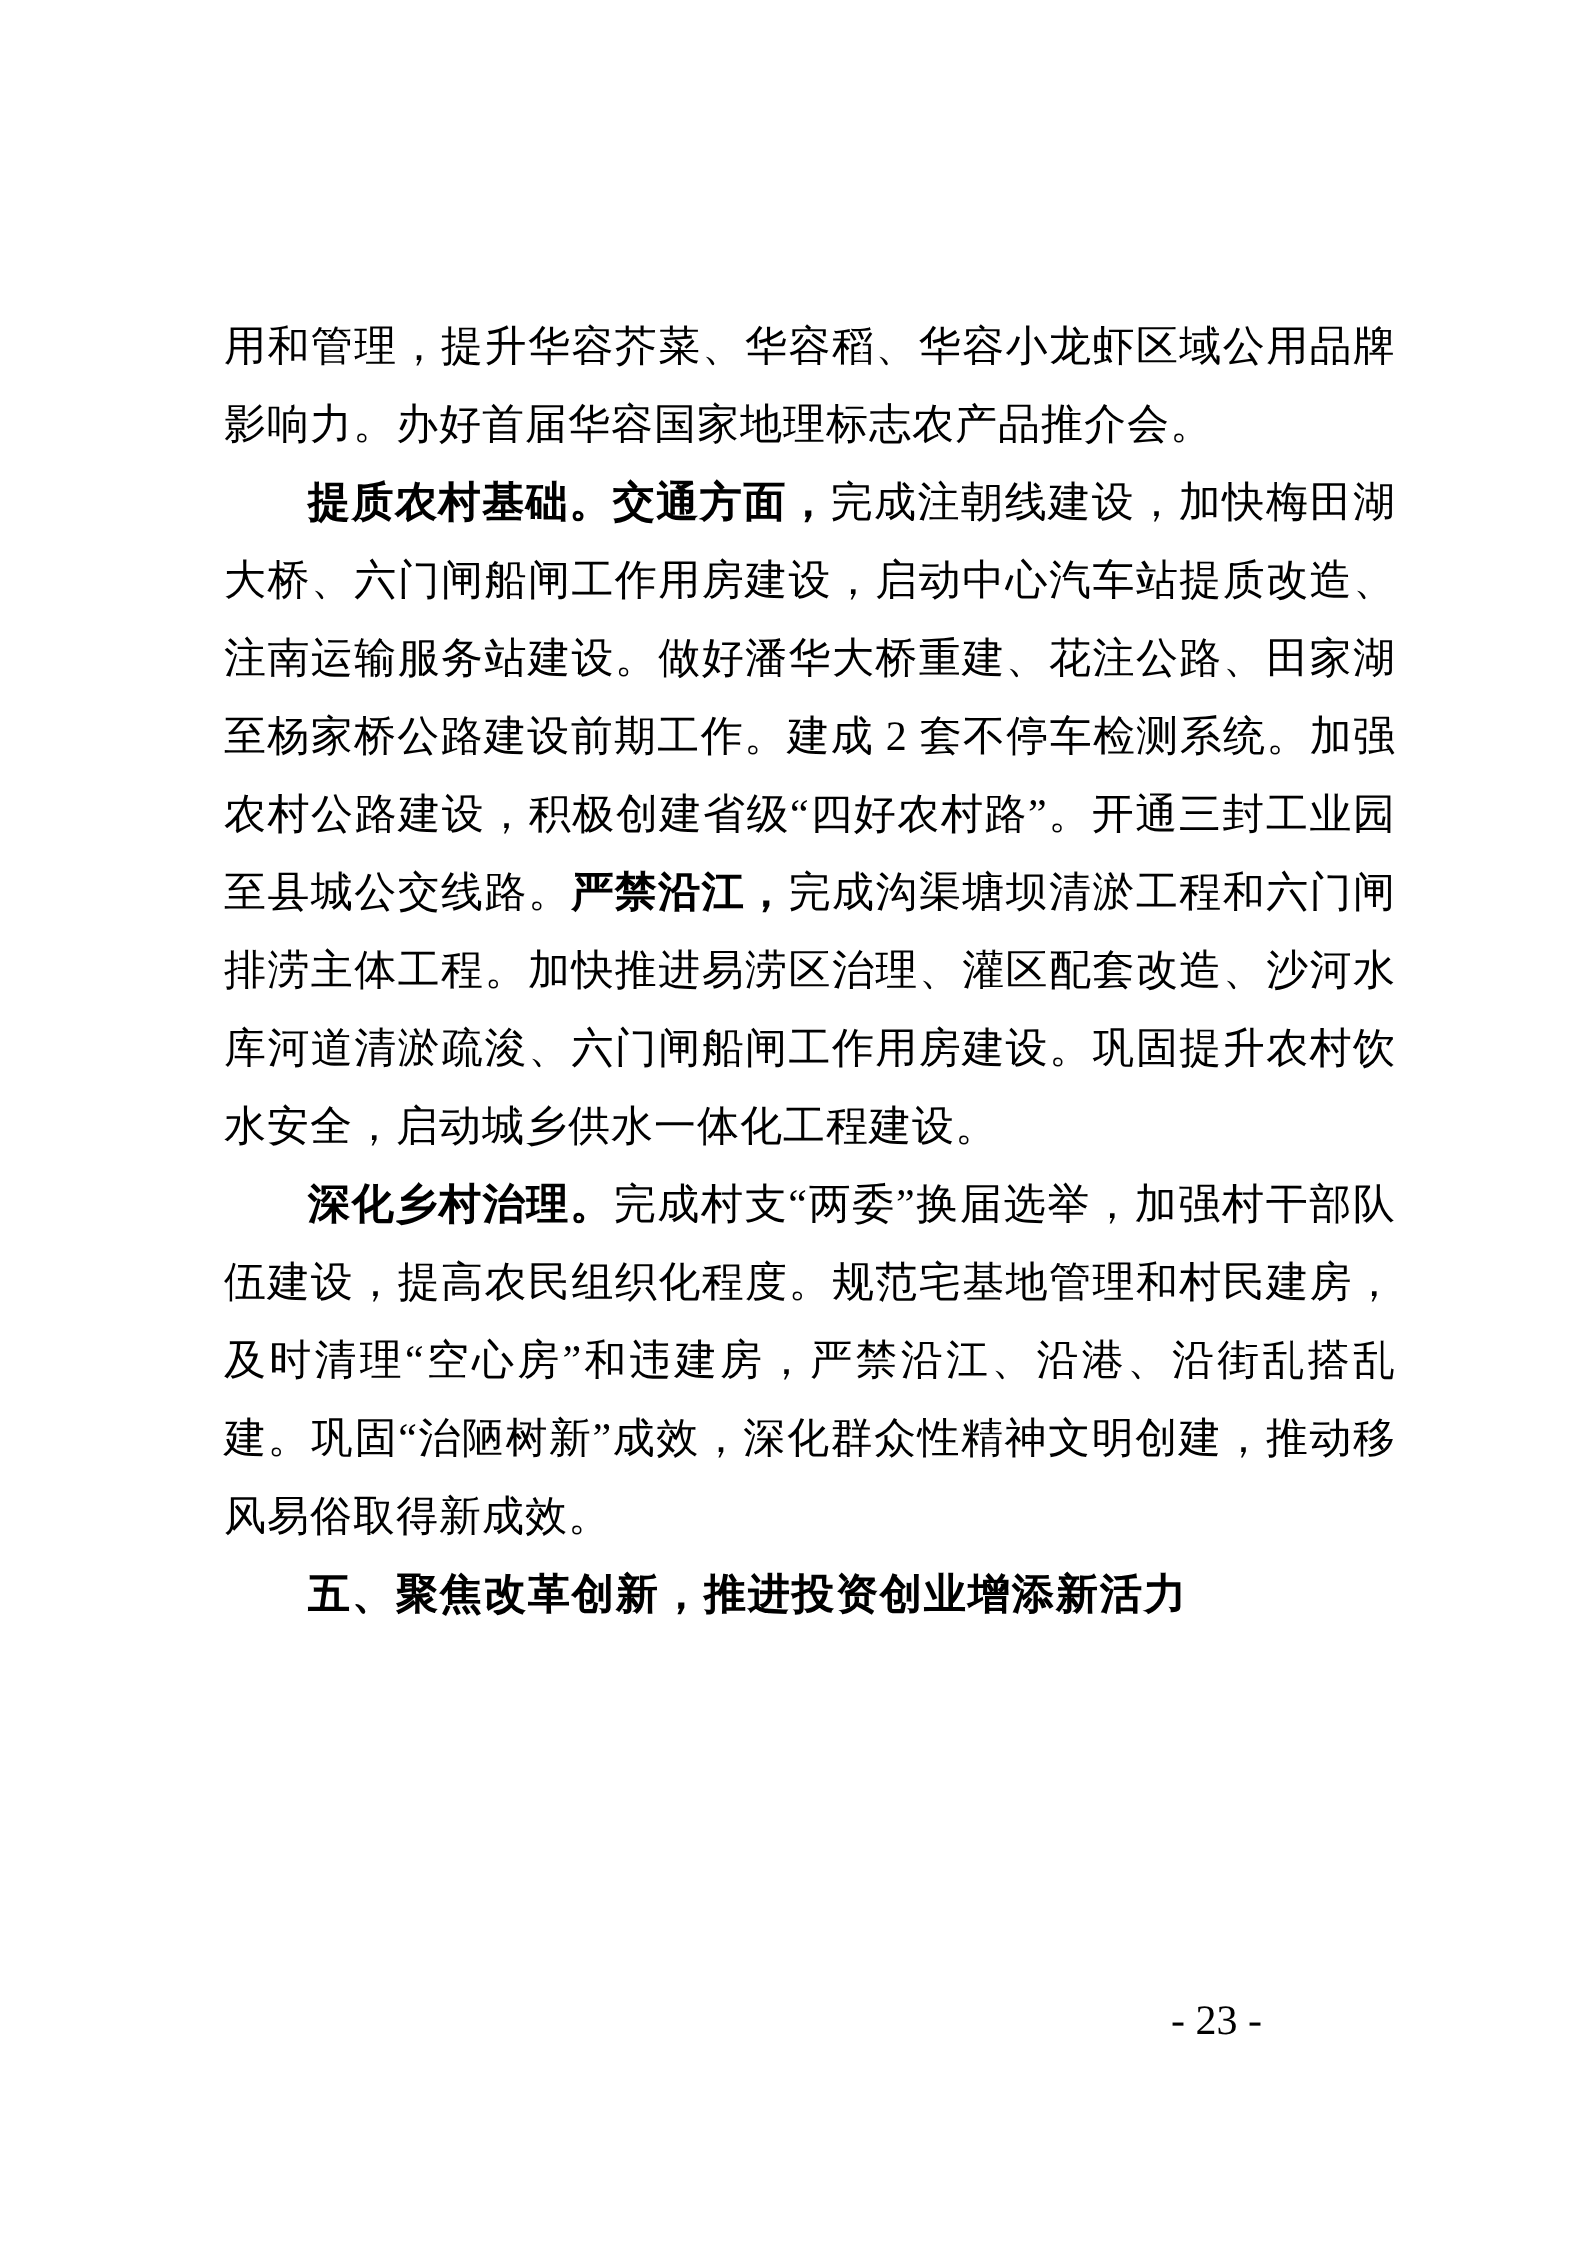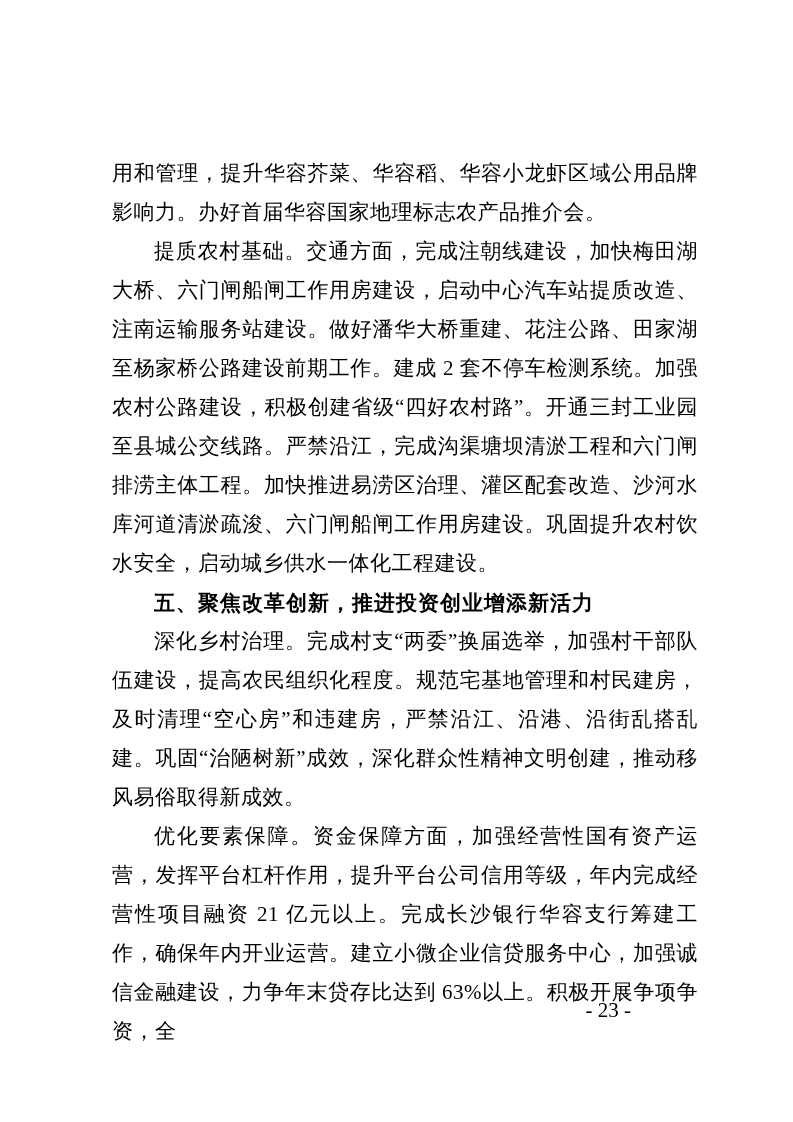--- a/index.html
+++ b/index.html
@@ -28,21 +28,21 @@
     margin-top: 20px;
   }
   .content p {
     margin: 0;
     padding: 0;
   }
   .indent {
     text-indent: 2em;
   }
   .bold {
-    font-weight: normal;
+    font-weight: bold;
   }
   .heading {
     font-weight: bold;
     font-family: "Liberation Sans", "DejaVu Sans", sans-serif;
     letter-spacing: 1px;
   }
   .page-number {
     position: absolute;
     top: 998px;
     right: 162px;
@@ -59,28 +59,25 @@
   <div class="content">
 
     <p>
       <span>用和管理，提升华容芥菜、华容稻、华容小龙虾区域公用品牌影响力。办好首届华容国家地理标志农产品推介会。</span>
     </p>
 
     <p class="indent">
       <span class="bold">提质农村基础。交通方面，</span><span>完成注朝线建设，加快梅田湖大桥、六门闸船闸工作用房建设，启动中心汽车站提质改造、注南运输服务站建设。做好潘华大桥重建、花注公路、田家湖至杨家桥公路建设前期工作。建成 2 套不停车检测系统。加强农村公路建设，积极创建省级“四好农村路”。开通三封工业园至县城公交线路。</span><span class="bold">严禁沿江，</span><span>完成沟渠塘坝清淤工程和六门闸排涝主体工程。加快推进易涝区治理、灌区配套改造、沙河水库河道清淤疏浚、六门闸船闸工作用房建设。巩固提升农村饮水安全，启动城乡供水一体化工程建设。</span>
     </p>
 
+    <p class="indent">
+      <span class="bold">深化乡村治理。</span><span>完成村支“两委”换届选举，加强村干部队伍建设，提高农民组织化程度。规范宅基地管理和村民建房，及时清理“空心房”和违建房，严禁沿江、沿港、沿街乱搭乱建。巩固“治陋树新”成效，深化群众性精神文明创建，推动移风易俗取得新成效。</span>
+    </p>
+
     <p class="indent heading">
       <span>五、聚焦改革创新，推进投资创业增添新活力</span>
     </p>
 
-    <p class="indent">
-      <span class="bold">深化乡村治理。</span><span>完成村支“两委”换届选举，加强村干部队伍建设，提高农民组织化程度。规范宅基地管理和村民建房，及时清理“空心房”和违建房，严禁沿江、沿港、沿街乱搭乱建。巩固“治陋树新”成效，深化群众性精神文明创建，推动移风易俗取得新成效。</span>
-    </p>
-
-    <p class="indent">
-      <span class="bold">优化要素保障。资金保障方面，</span><span>加强经营性国有资产运营，发挥平台杠杆作用，提升平台公司信用等级，年内完成经营性项目融资 21 亿元以上。完成长沙银行华容支行筹建工作，确保年内开业运营。建立小微企业信贷服务中心，加强诚信金融建设，力争年末贷存比达到 63%以上。积极开展争项争资，全</span>
-    </p>
 
   </div>
 
   <div class="page-number">- 23 -</div>
 </div>
 
 </body></html>

